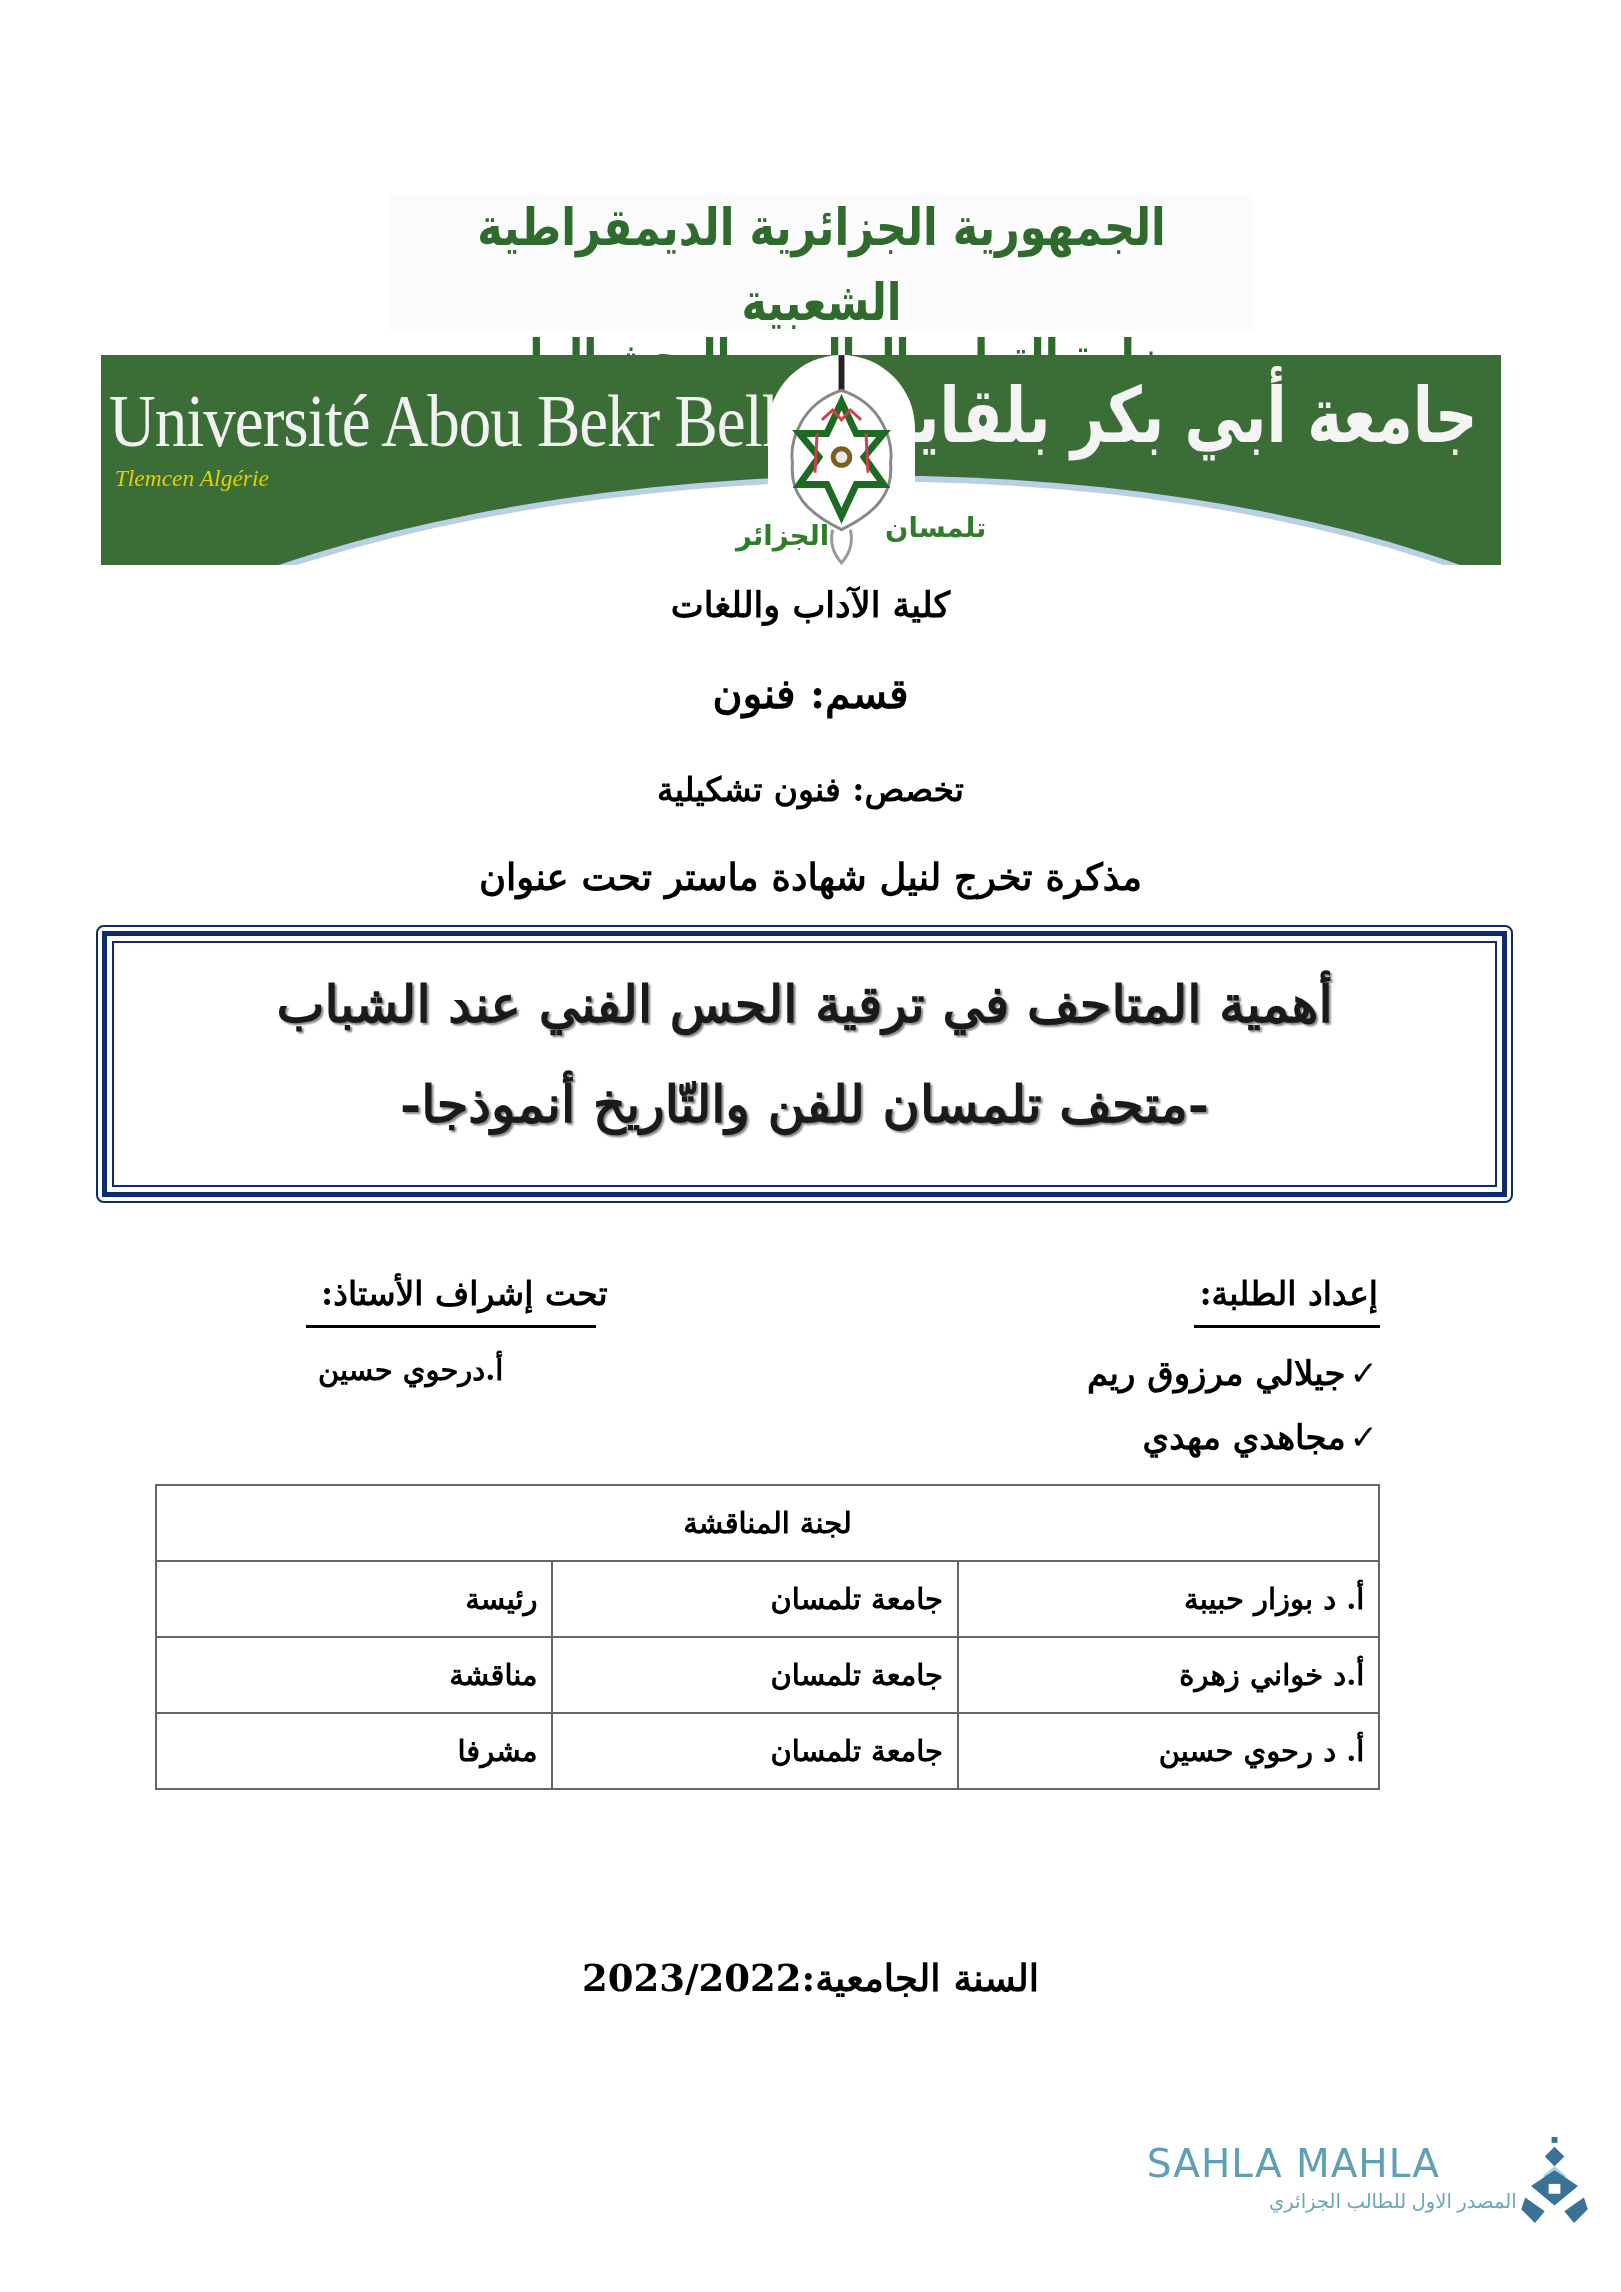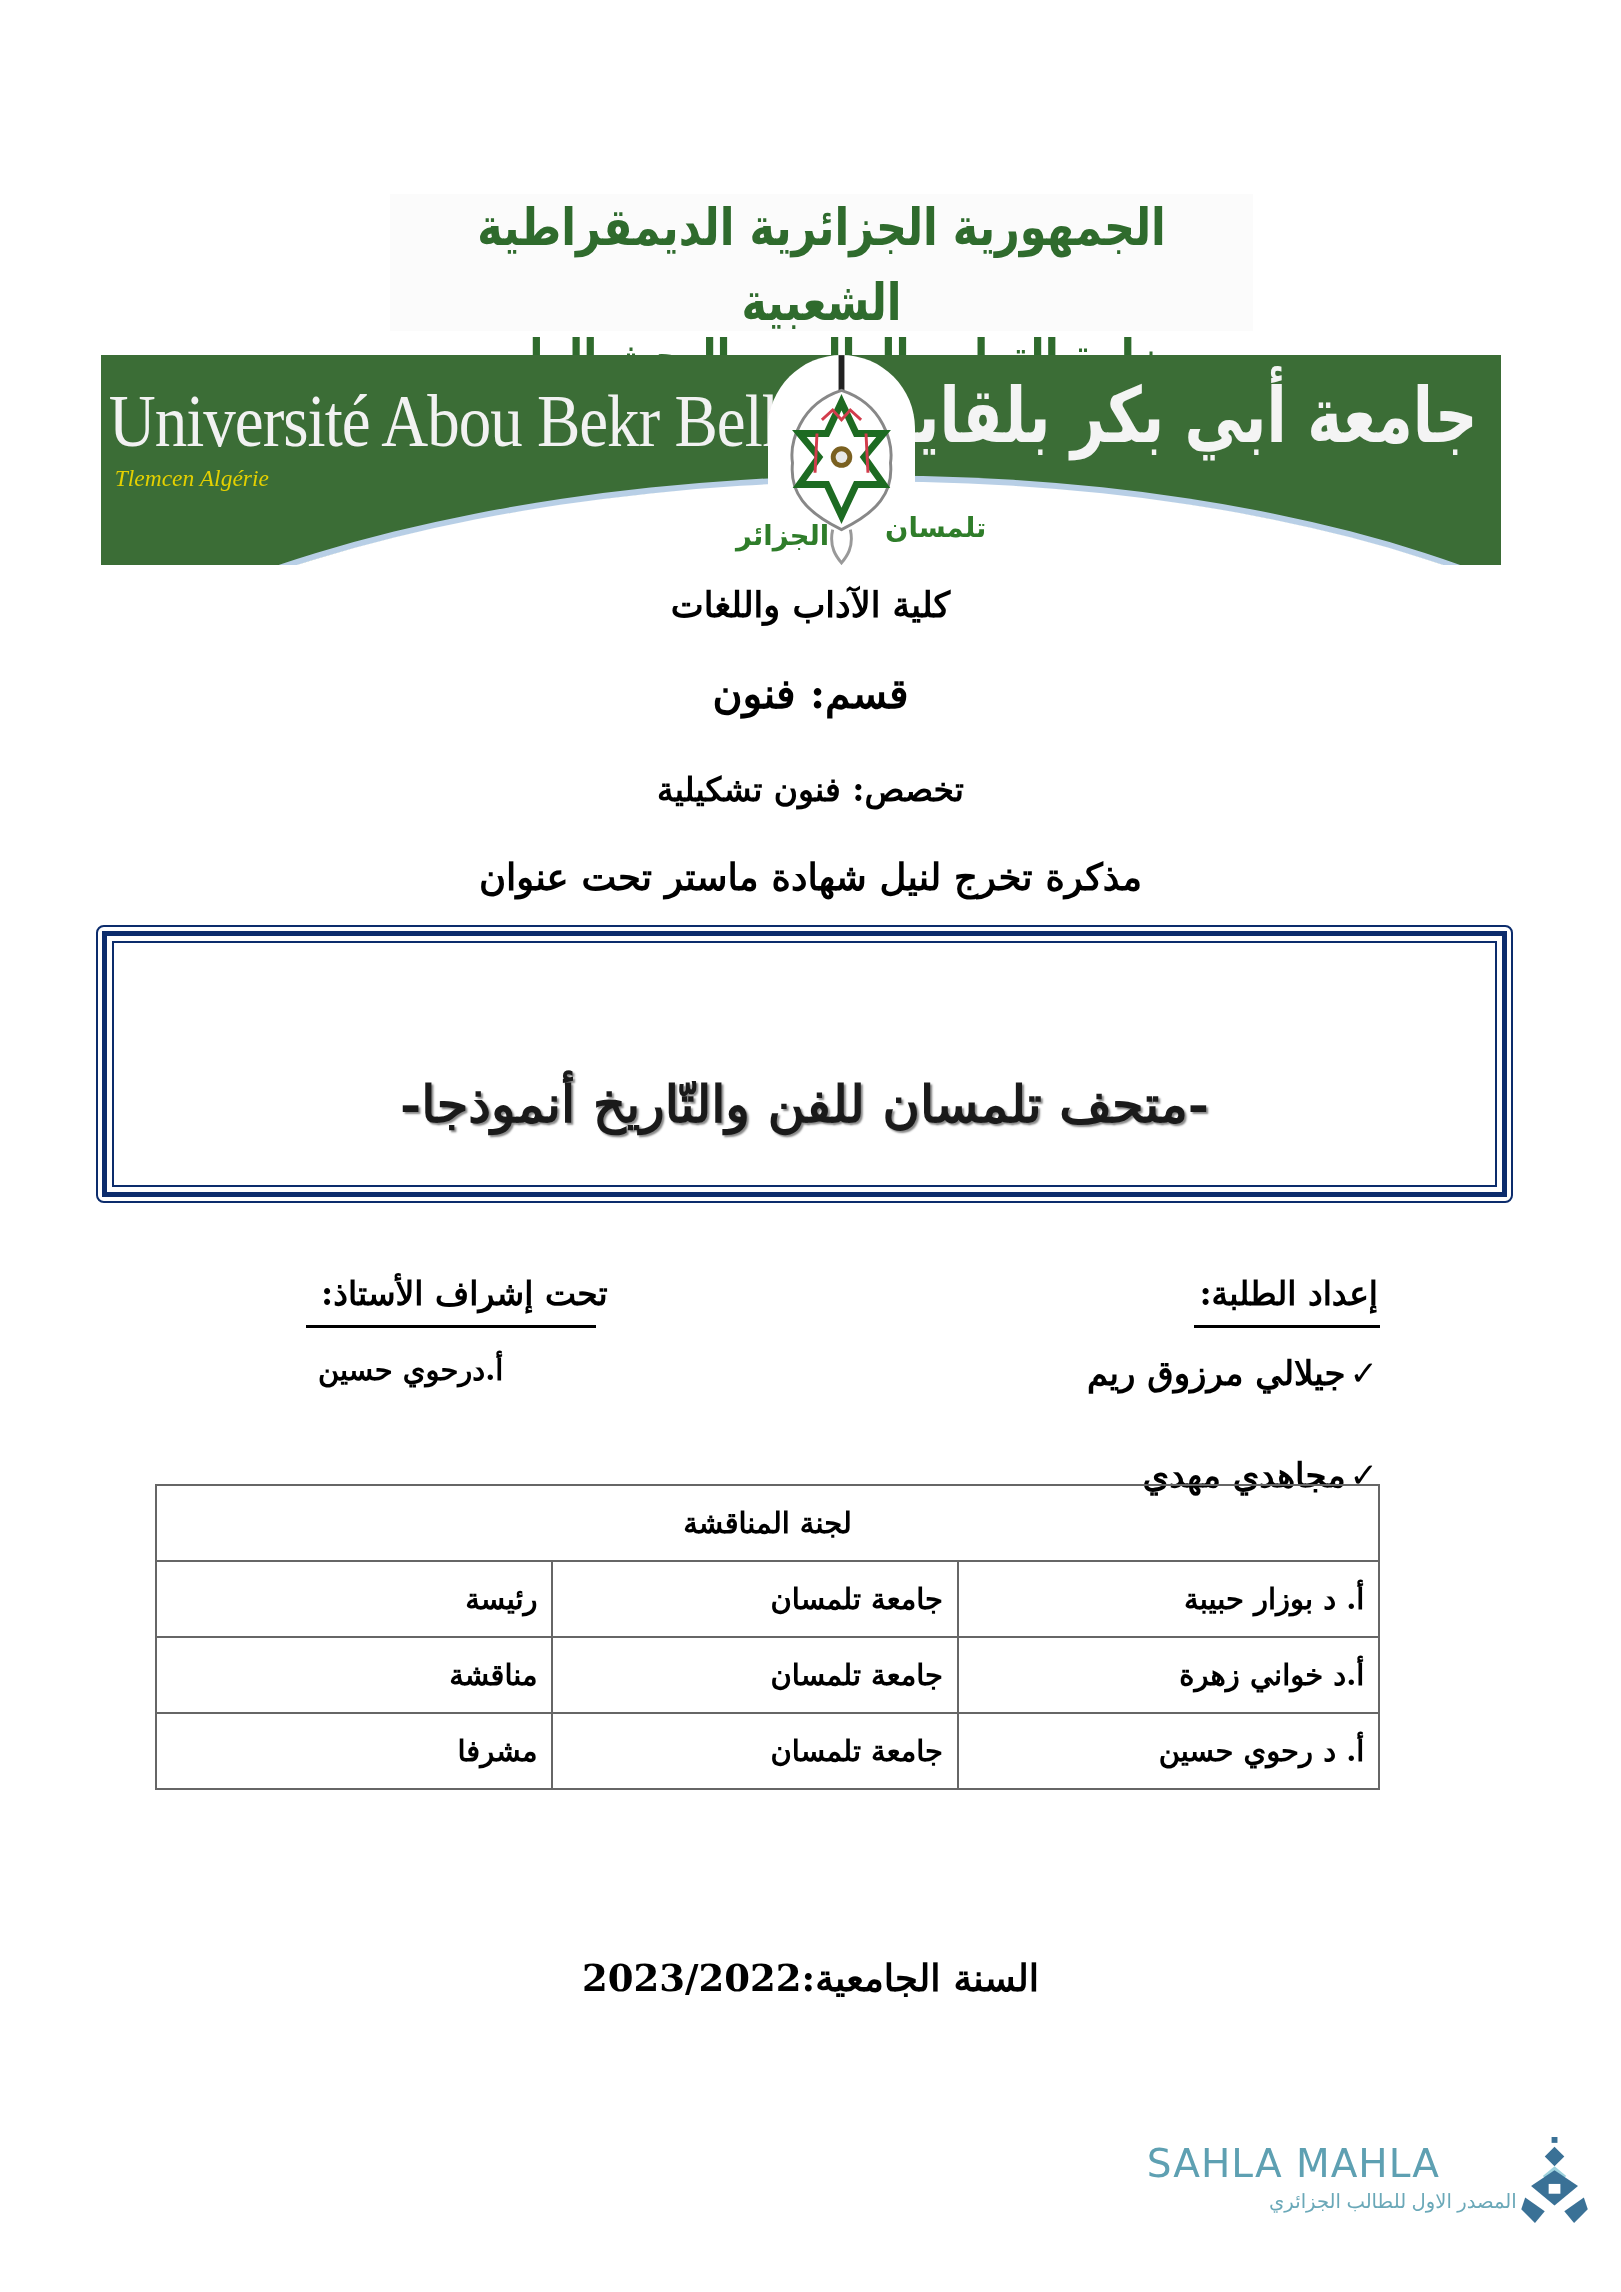--- a/index.html
+++ b/index.html
@@ -49,21 +49,21 @@
                font-size:51px; color:#1a1a1a; text-shadow:2px 2px 2px #888; }
 
   
   .rtl { direction:rtl; font-weight:bold; }
   .students-label { right:243px; top:1274px; font-size:33px; }
   .students-line { left:1194px; top:1325px; width:186px; height:2.9px; background:#000; }
   .supervisor-label { left:321px; top:1274px; font-size:33px; }
   .supervisor-line { left:306px; top:1325px; width:290px; height:2.9px; background:#000; }
   .student { font-size:34px; right:243px; }
   .student1 { top:1353px; }
-  .student2 { top:1455px; }
+  .student2 { top:1417px; }
   .check { font-family:"DejaVu Sans", sans-serif; font-weight:normal; margin-left:3.9px; }
   .supervisor-name { left:318px; top:1353px; font-size:29px; }
 
   
   .committee { left:155px; top:1484px; width:1225px; border-collapse:collapse; direction:rtl; }
   .committee td { border:2px solid #666; height:74px; font-weight:bold; font-size:29px; padding:0 13.7px; }
   .committee tr.head td { text-align:center; height:74px;border-radius:9px; }
   .committee td.name { width:392px; text-align:right; }
   .committee td.uni { width:376px; text-align:right; }
   .committee td.role { text-align:right; }
@@ -111,20 +111,21 @@
 </div>
 
 <div class="abs center-line faculty">كلية الآداب واللغات</div>
 <div class="abs center-line dept">قسم: فنون</div>
 <div class="abs center-line spec">تخصص: فنون تشكيلية</div>
 <div class="abs center-line memo">مذكرة تخرج لنيل شهادة ماستر تحت عنوان</div>
 
 <div class="abs frame">
   <div class="inner1"></div>
   <div class="inner2"></div>
+  <div class="t1">أهمية المتاحف في ترقية الحس الفني عند الشباب</div>
   <div class="t2">-متحف تلمسان للفن والتّاريخ  أنموذجا-</div>
 </div>
 
 <div class="abs rtl students-label">إعداد الطلبة:</div>
 <div class="abs students-line"></div>
 <div class="abs rtl student student1">
   <span class="check">✓</span><span>جيلالي مرزوق ريم</span>
 </div>
 <div class="abs rtl student student2">
   <span class="check">✓</span><span>مجاهدي مهدي</span>

